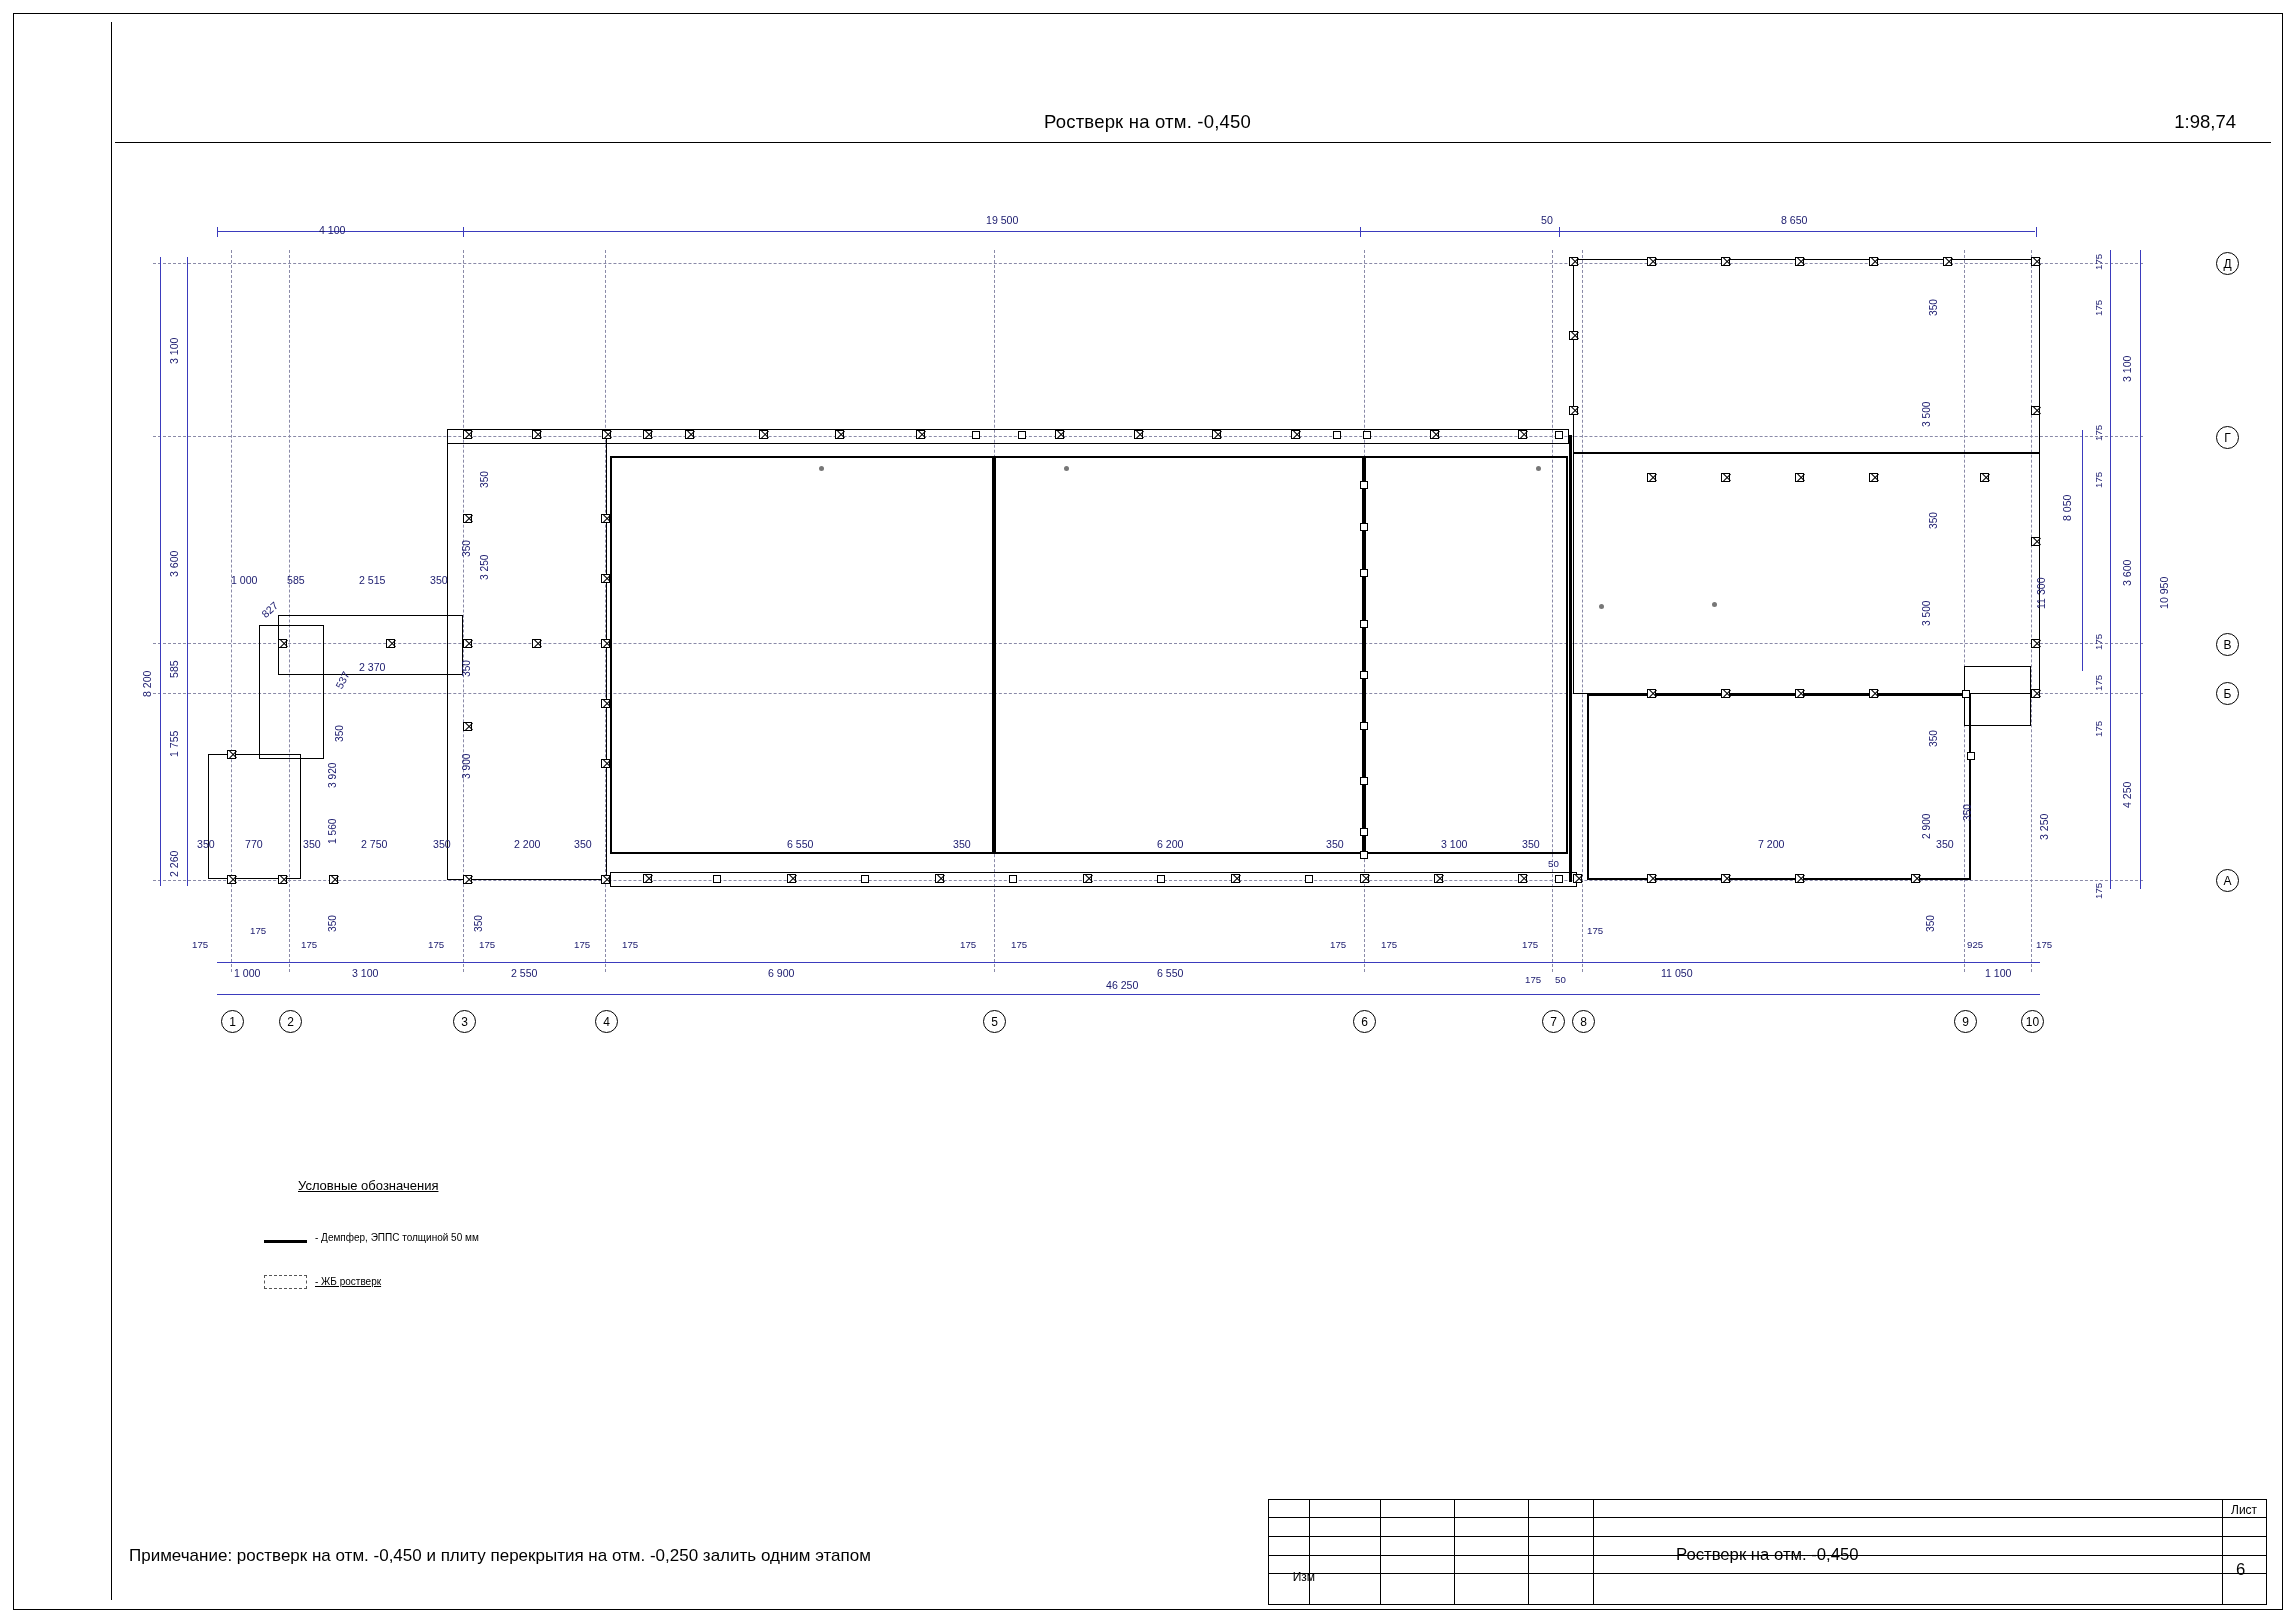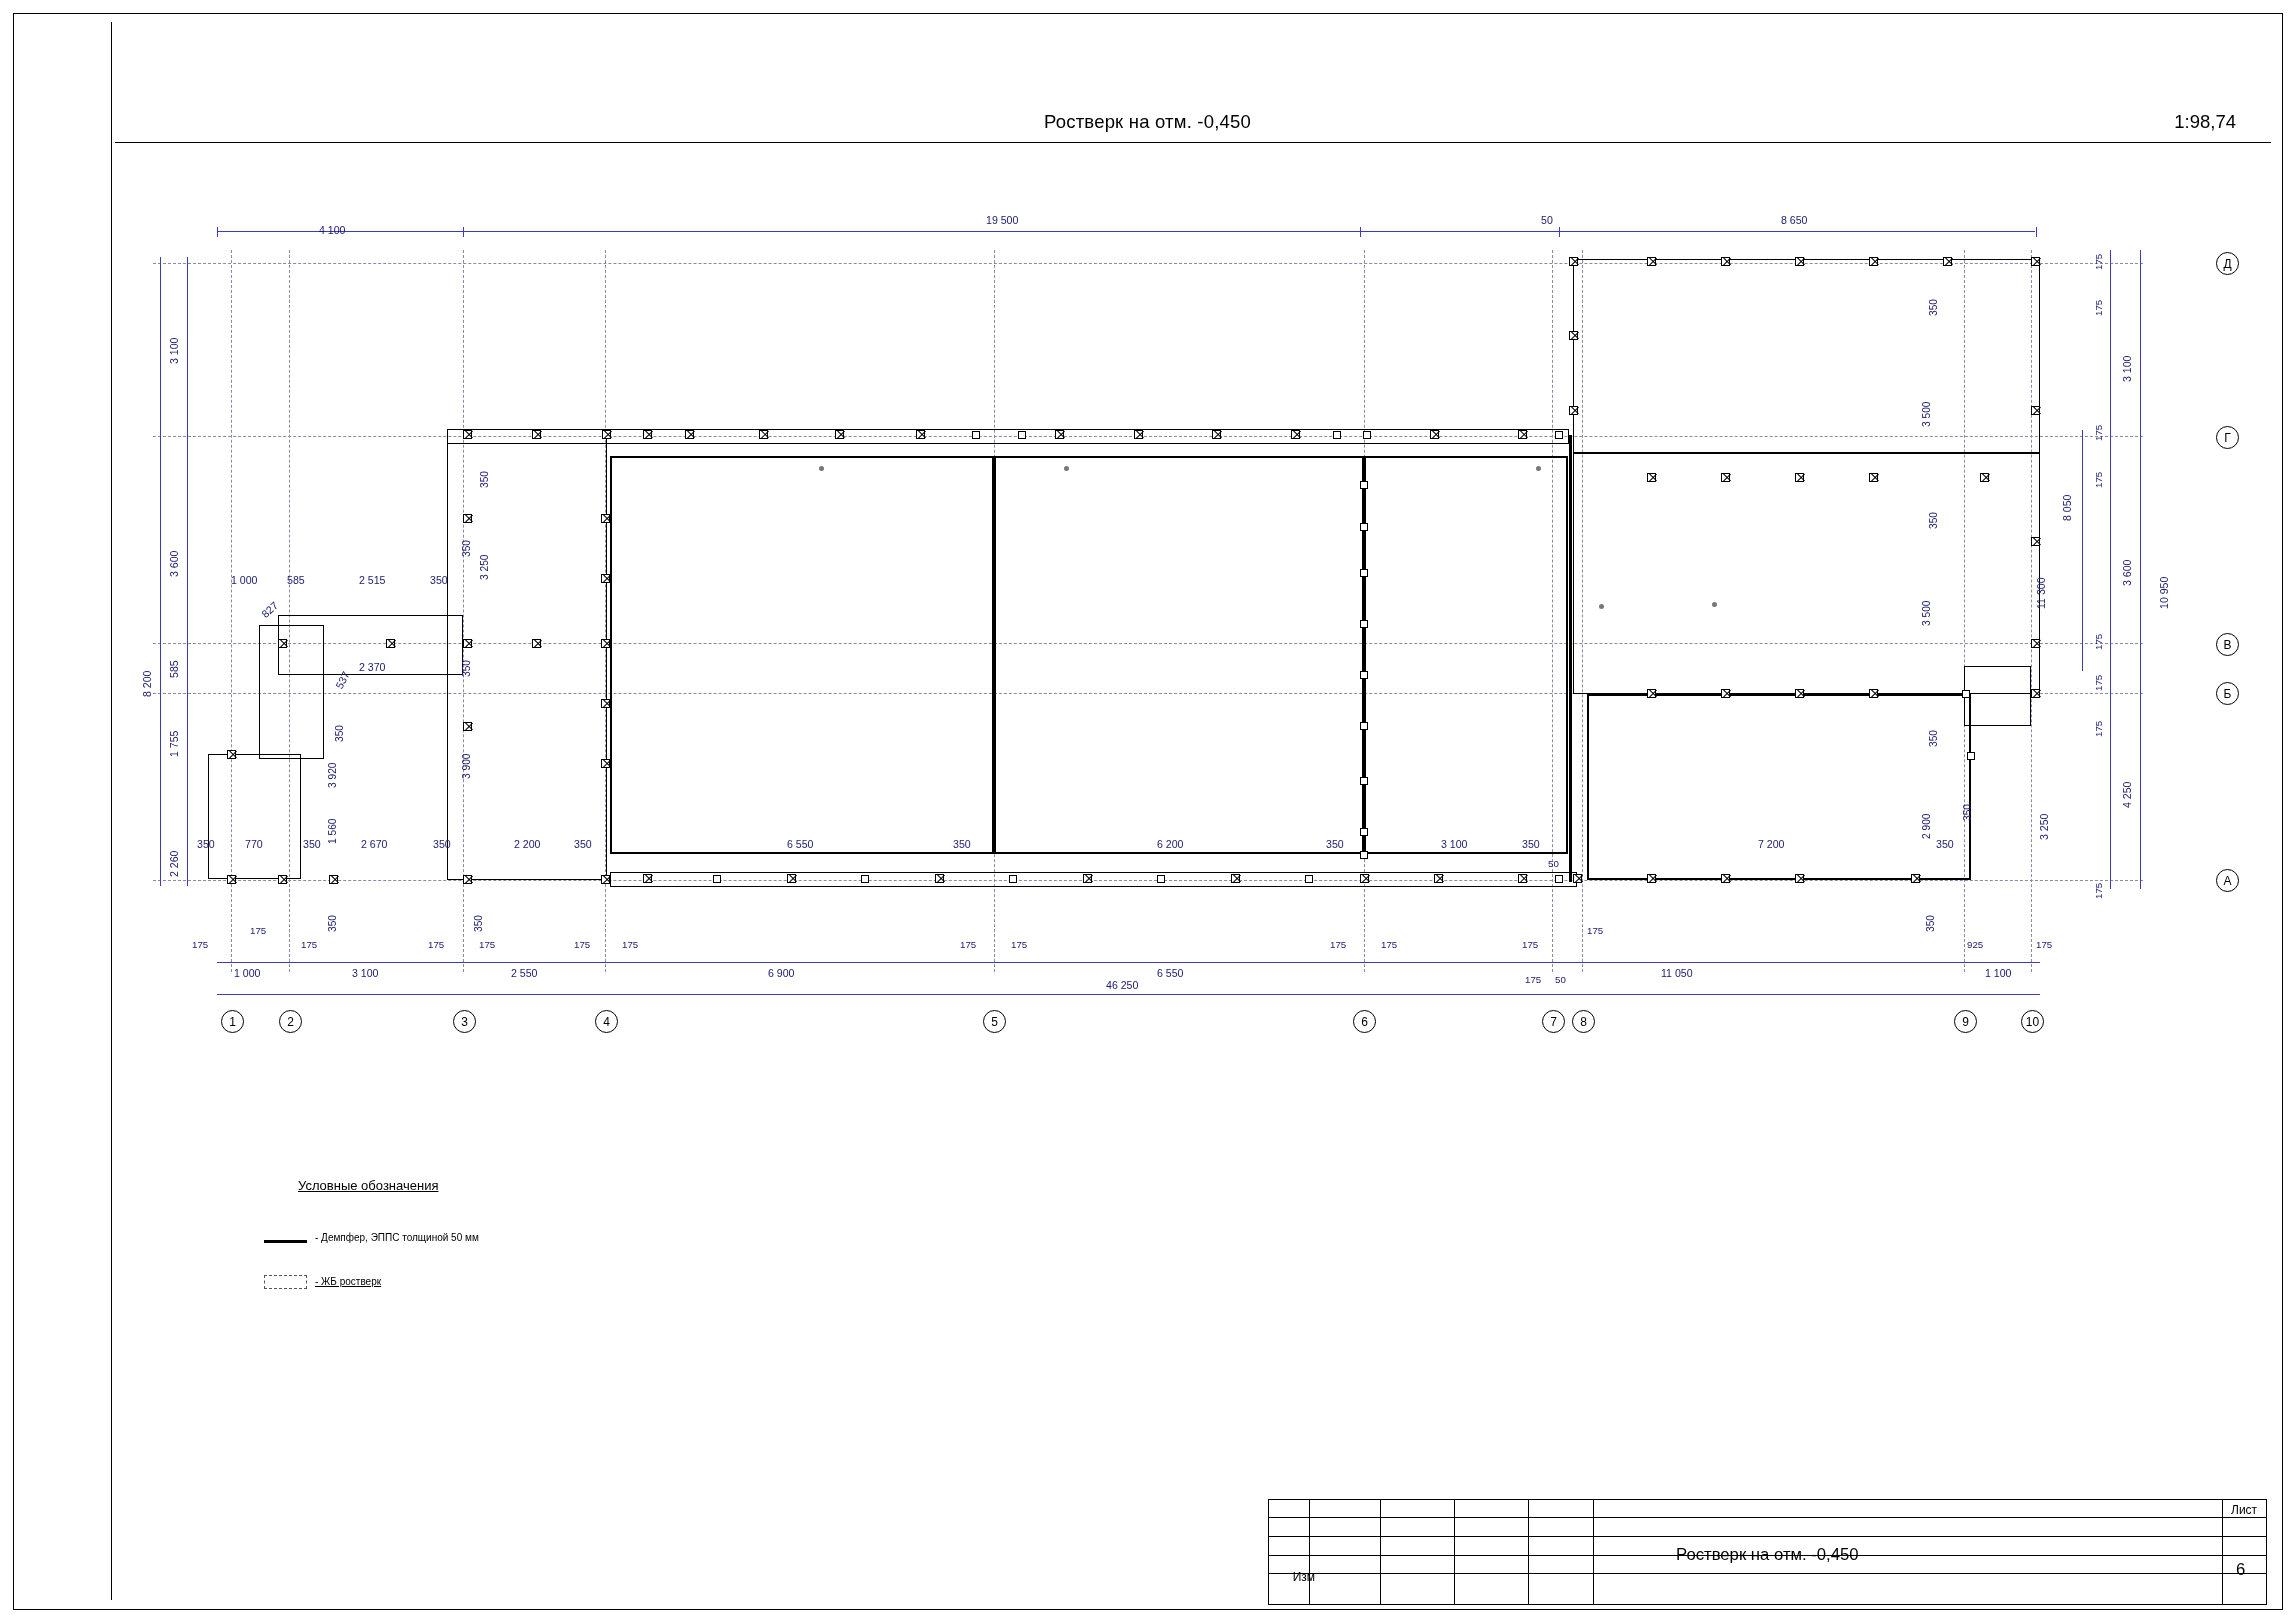--- a/index.html
+++ b/index.html
@@ -300,21 +300,21 @@
   <div class="txt txt-rot" style="left:472px;top:768px;font-size:10.2px;color:#1b1b6e;">3 900</div>
   <div class="txt txt-rot" style="left:338px;top:777px;font-size:10.2px;color:#1b1b6e;">3 920</div>
   <div class="txt txt-rot" style="left:345px;top:731px;font-size:10.2px;color:#1b1b6e;">350</div>
   <div class="txt txt-rot" style="left:338px;top:833px;font-size:10.2px;color:#1b1b6e;">1 560</div>
   <div class="txt txt-rot" style="left:338px;top:921px;font-size:10.2px;color:#1b1b6e;">350</div>
   <div class="txt txt-rot" style="left:484px;top:921px;font-size:10.2px;color:#1b1b6e;">350</div>
 
   <div class="txt-blue" style="left:197px;top:838px;">350</div>
   <div class="txt-blue" style="left:245px;top:838px;">770</div>
   <div class="txt-blue" style="left:303px;top:838px;">350</div>
-  <div class="txt-blue" style="left:361px;top:838px;">2 670</div>
+  <div class="txt-blue" style="left:361px;top:838px;">2 750</div>
   <div class="txt-blue" style="left:433px;top:838px;">350</div>
   <div class="txt-blue" style="left:514px;top:838px;">2 200</div>
   <div class="txt-blue" style="left:574px;top:838px;">350</div>
   <div class="txt-blue" style="left:787px;top:838px;">6 550</div>
   <div class="txt-blue" style="left:953px;top:838px;">350</div>
   <div class="txt-blue" style="left:1157px;top:838px;">6 200</div>
   <div class="txt-blue" style="left:1326px;top:838px;">350</div>
   <div class="txt-blue" style="left:1441px;top:838px;">3 100</div>
   <div class="txt-blue" style="left:1522px;top:838px;">350</div>
   <div class="txt-blue" style="left:1548px;top:858px;font-size:9.7px;">50</div>
@@ -329,20 +329,21 @@
   <div class="txt txt-rot" style="left:1932px;top:828px;font-size:10.2px;color:#1b1b6e;">2 900</div>
   <div class="txt txt-rot" style="left:1936px;top:921px;font-size:10.2px;color:#1b1b6e;">350</div>
   <div class="txt txt-rot" style="left:1973px;top:810px;font-size:10.2px;color:#1b1b6e;">350</div>
 
   <div class="legend-title" style="left:298px;top:1178px;">Условные обозначения</div>
   <div class="legend-line" style="left:264px;top:1240px;"></div>
   <div class="legend-txt" style="left:315px;top:1232px;">- Демпфер, ЭППС толщиной 50 мм</div>
   <div class="legend-box" style="left:264px;top:1275px;"></div>
   <div class="legend-txt" style="left:315px;top:1276px;text-decoration:underline;">- ЖБ ростверк</div>
 
+  <div class="note">Примечание: ростверк на отм. -0,450 и плиту перекрытия на отм. -0,250 залить одним этапом</div>
 
   <div class="stamp">
     <div class="stamp-row" style="top:17.6px;"></div>
     <div class="stamp-row" style="top:36px;"></div>
     <div class="stamp-row" style="top:55px;"></div>
     <div class="stamp-row" style="top:73px;"></div>
     <div class="stamp-col" style="left:40px;"></div>
     <div class="stamp-col" style="left:111px;"></div>
     <div class="stamp-col" style="left:185px;"></div>
     <div class="stamp-col" style="left:259px;"></div>

